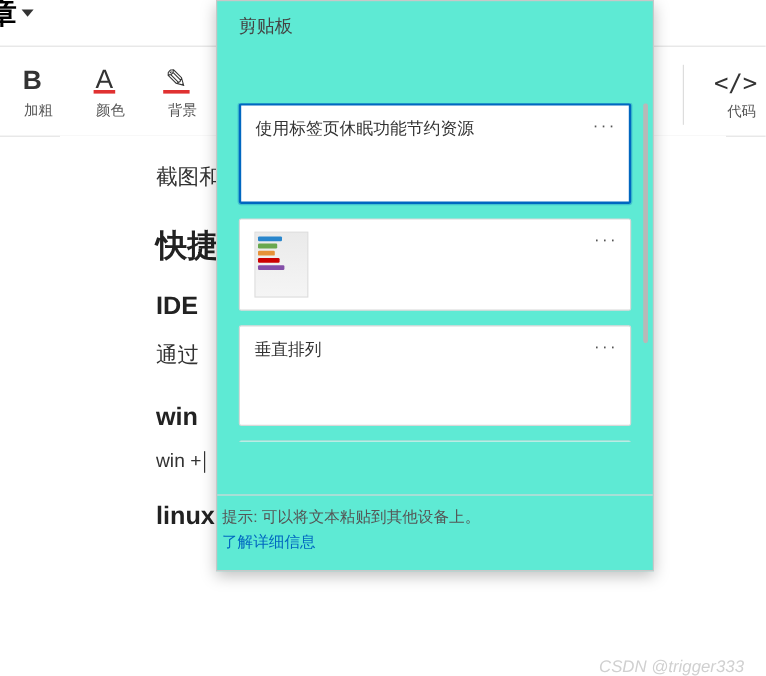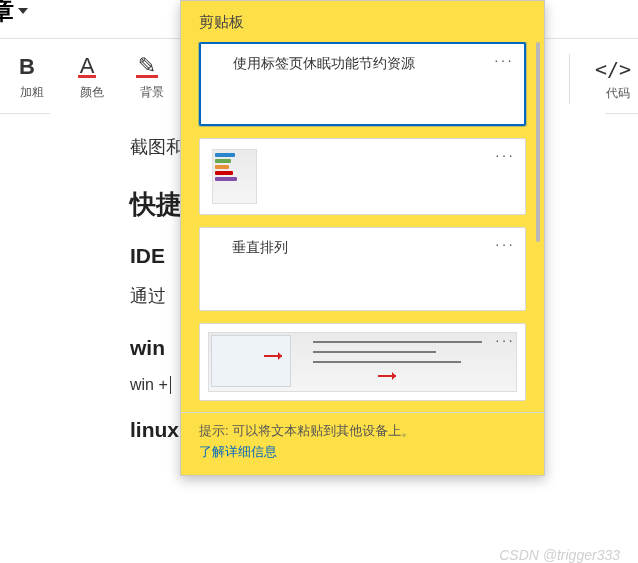--- a/index.html
+++ b/index.html
@@ -89,25 +89,26 @@
     }
     .vsep { width:1px; height:50px; background:#ddd; margin-right:18px;}
     .code-btn { display:flex; flex-direction:column; align-items:center; gap:4px; width:50px; cursor:pointer;}
     .code-icon { font-size:20px; color:#333; font-family: monospace;}
 
     
     .clipboard-panel {
       position: absolute;
       top: 0; left: 180px;
       width: 365px; height: 476px;
-      background: #fde047;
+      background: #5eead4;
       border: 1px solid #c8c8c8;
       box-shadow: 0 4px 12px rgba(0,0,0,0.25);
       display: flex;
       flex-direction: column;
+      gap: 44px;
     }
     .cp-title {
       padding: 12px 18px 10px 18px;
       font-size: 15px;
       color: #444;
     }
     .cp-list {
       flex: 1;
       overflow: hidden;
       position: relative;
@@ -127,21 +128,21 @@
       min-height: 84px;
       padding: 10px 30px 10px 12px;
       display: flex;
       align-items: flex-start;
       gap: 8px;
     }
     .cp-item.selected {
       border: 2px solid #0067c0;
       box-shadow: 0 0 0 1px rgba(0,103,192,0.3);
     }
-    .cp-text { font-size: 14px; color: #333; line-height: 1.4; margin-left: 20px; }
+    .cp-text { font-size: 14px; color: #333; line-height: 1.4; }
     .cp-dots {
       position: absolute;
       top: 8px; right: 10px;
       color: #555; font-size: 14px;
       letter-spacing: 2px;
       cursor: pointer;
     }
     .thumb {
       width: 45px; height: 55px;
       background: linear-gradient(#eaeaea,#f5f5f5);
@@ -162,21 +163,21 @@
     .thumb.wide .l1{top:8px;width:55%;}
     .thumb.wide .l2{top:18px;width:40%;}
     .thumb.wide .l3{top:28px;width:48%;}
     .thumb.wide .arrow{position:absolute;width:18px;height:2px;background:#d62222;}
     .thumb.wide .arrow::after{content:"";position:absolute;right:-4px;top:-3px;border:4px solid transparent;border-left-color:#d62222;}
     .thumb.wide .a1{left:18%;top:22px;}
     .thumb.wide .a2{left:55%;top:42px;}
 
     .cp-footer {
       border-top: 1px solid #d8d8d8;
-      padding: 8px 18px 12px 18px;
+      padding: 8px 18px 12px 4px;
       font-size: 13px;
       color: #555;
       line-height: 1.6;
     }
     .cp-footer a { color: #0067c0; cursor: pointer; }
 
     .watermark {
       position: absolute;
       bottom: 0; right: 18px;
       color: #d0d0d0;

